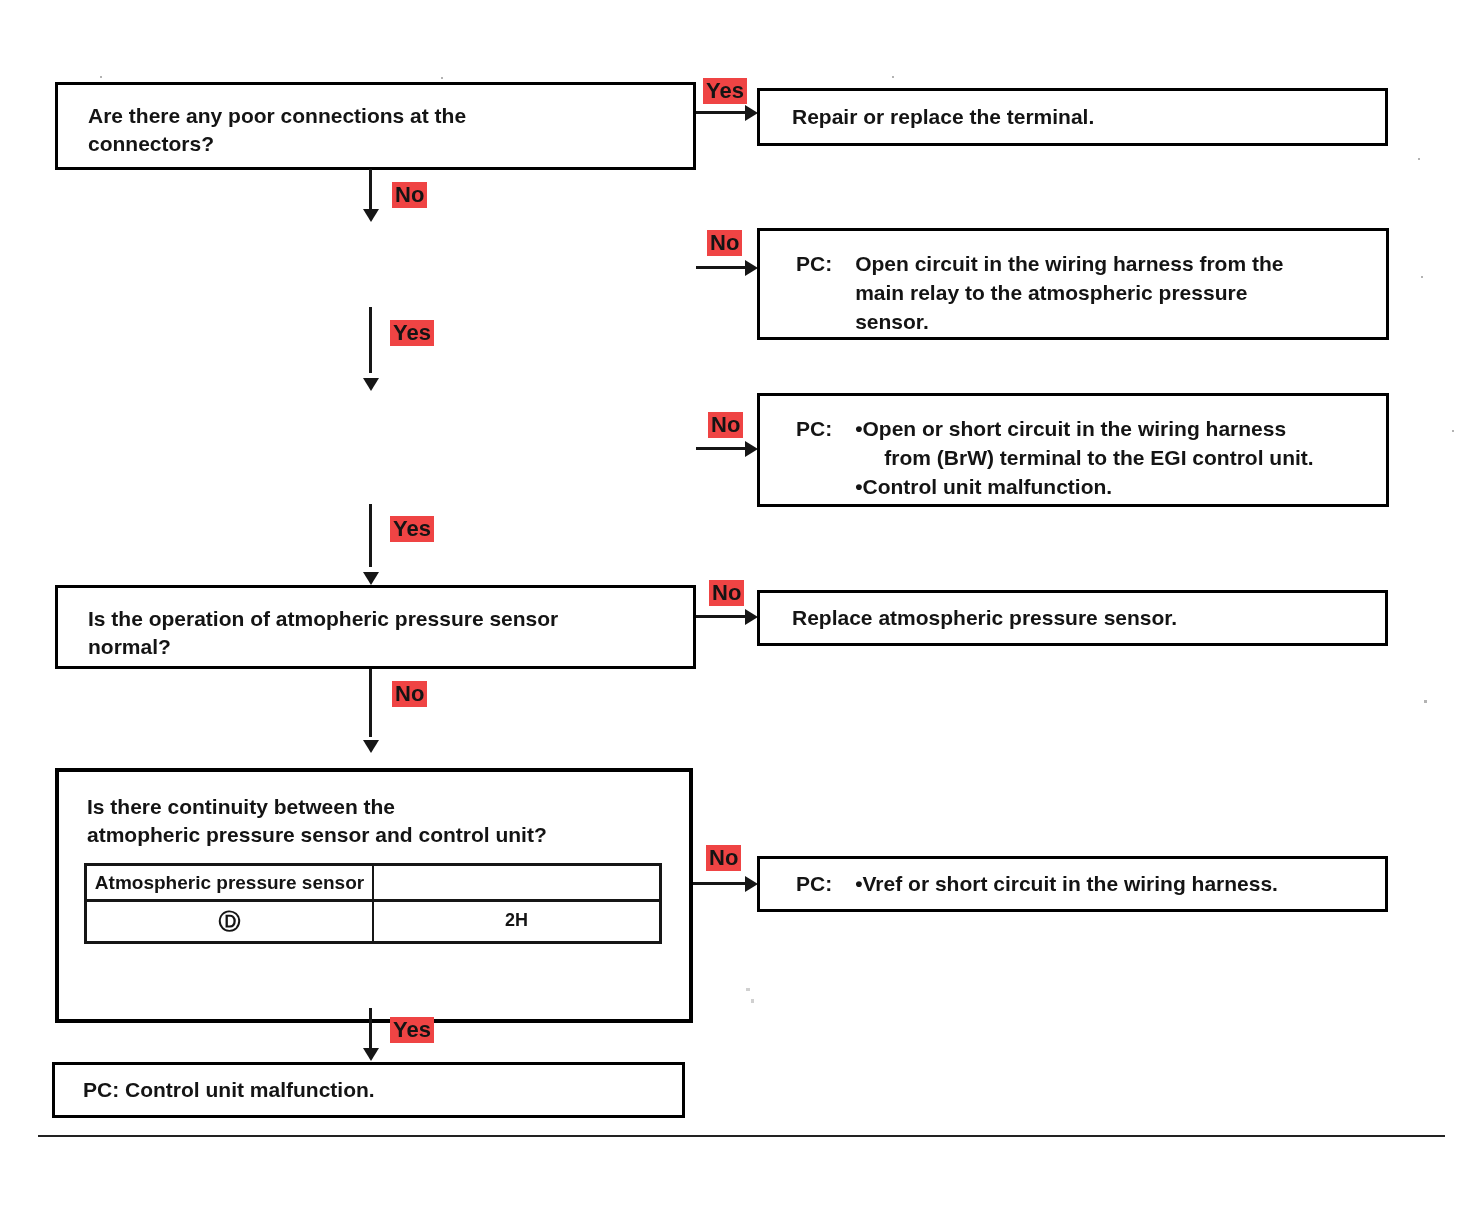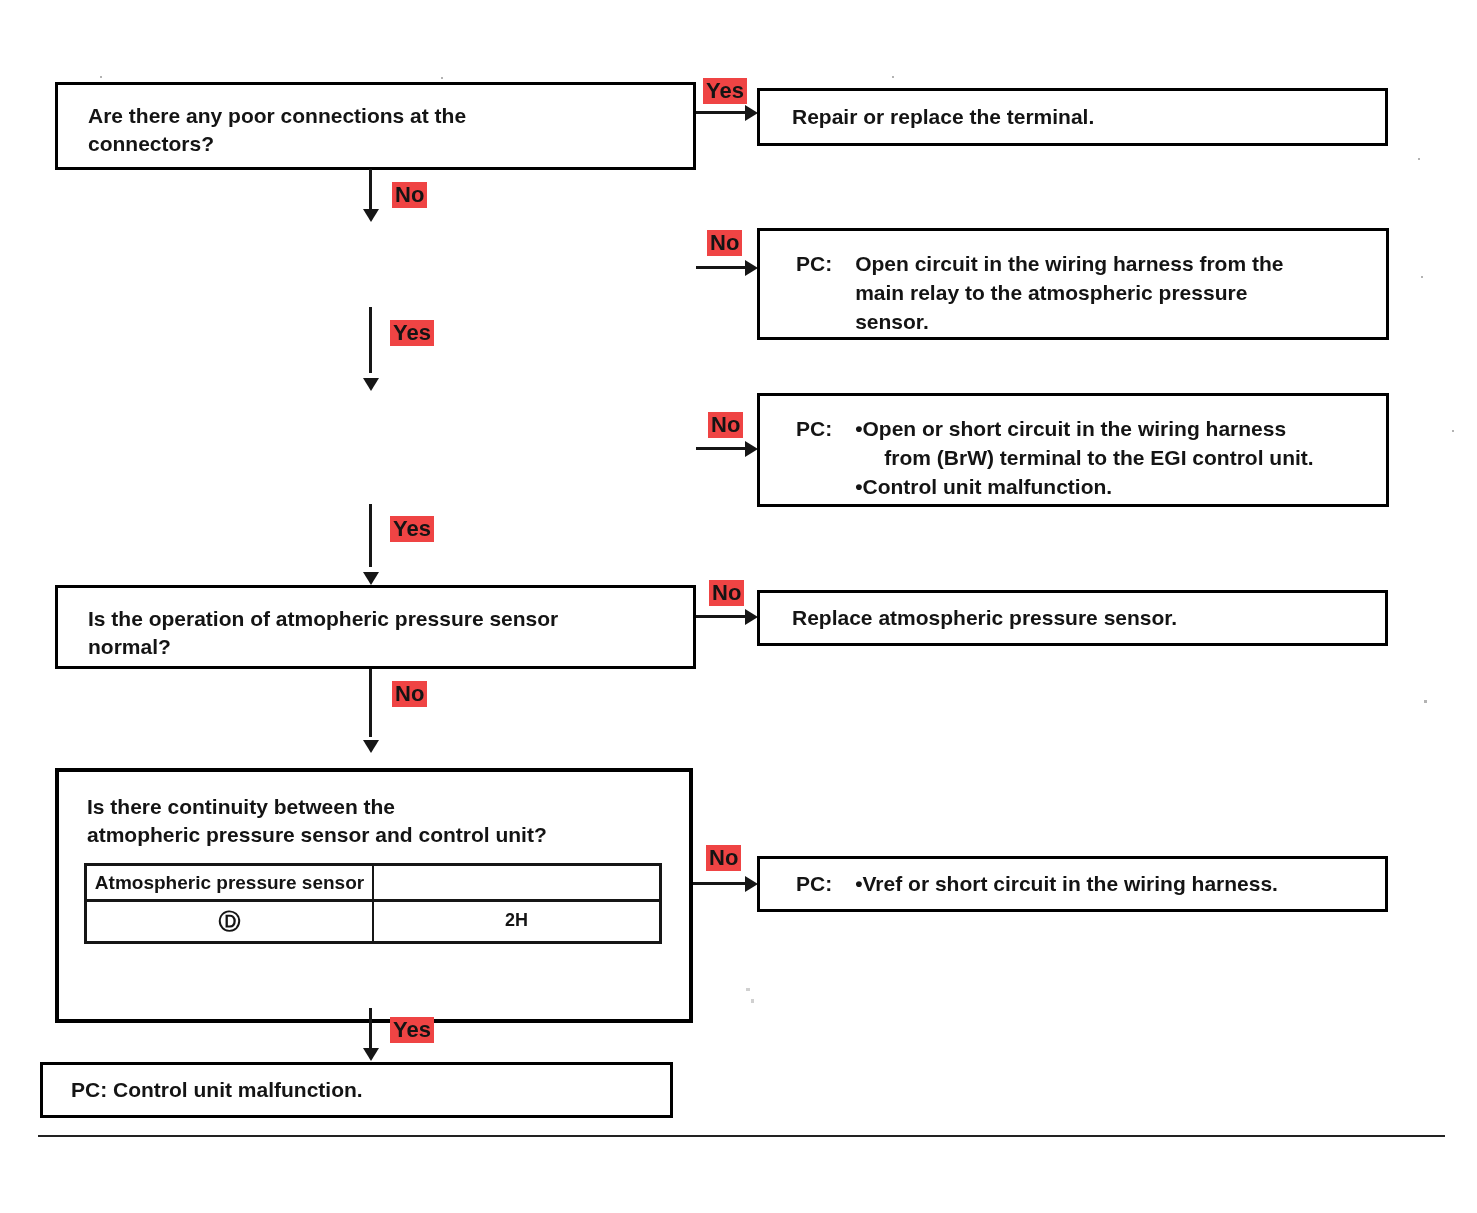--- a/index.html
+++ b/index.html
@@ -170,21 +170,21 @@
     <div class="pcrow mid">
       <span class="pclabel">PC:</span>
       <span class="pcbody">•Vref or short circuit in the wiring harness.</span>
     </div>
   </div>
 
   <div class="vline" style="left:369px;top:1008px;height:41px;"></div>
   <div class="ah-down" style="left:363px;top:1048px;"></div>
   <div class="lbl" style="left:390px;top:1017px;">Yes</div>
 
-  <div class="box vcenter" style="left:40px;top:1062px;width:633px;height:56px;padding-left:28px;">PC: Control unit malfunction.</div>
+  <div class="box vcenter" style="left:52px;top:1062px;width:633px;height:56px;padding-left:28px;">PC: Control unit malfunction.</div>
 
   <div class="rule" style="left:38px;top:1135px;width:1407px;height:2px;"></div>
 
   <div class="speck" style="left:100px;top:76px;"></div>
   <div class="speck" style="left:441px;top:77px;"></div>
   <div class="speck" style="left:892px;top:76px;"></div>
   <div class="speck" style="left:1418px;top:158px;"></div>
   <div class="speck" style="left:1421px;top:276px;"></div>
   <div class="speck" style="left:1424px;top:700px;width:3px;height:3px;"></div>
   <div class="speck" style="left:746px;top:988px;width:4px;height:3px;opacity:.4;"></div>

